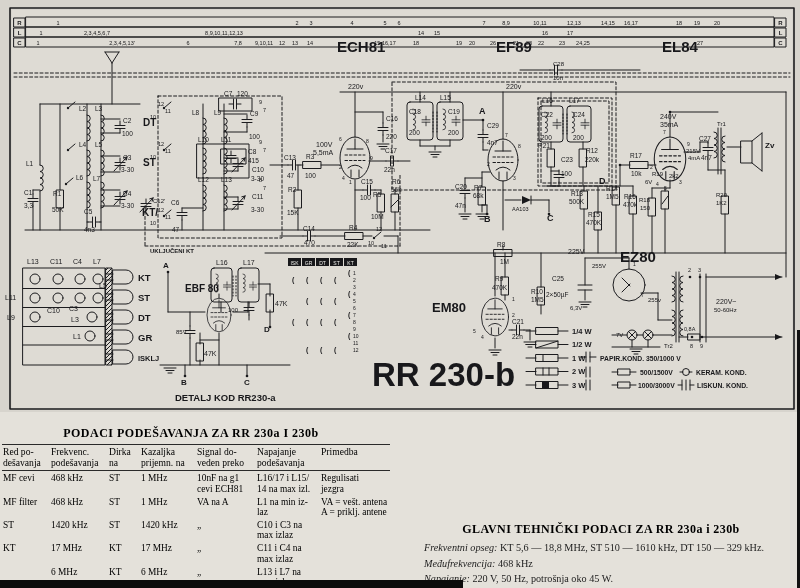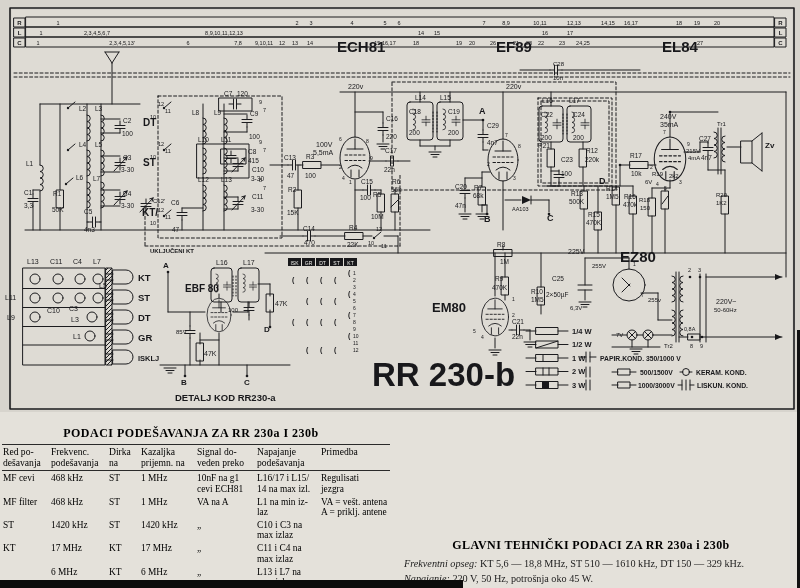--- a/index.html
+++ b/index.html
@@ -10,21 +10,21 @@
   #schematic .f{fill:#18181b;stroke:none;}
   #schematic .dash{stroke-dasharray:3 2.2;}
   #schematic .dotl{stroke-dasharray:1.2 2;}
   .bottom{position:absolute;top:412px;left:0;width:800px;height:176px;background:#e4e1da;display:flex;align-items:flex-end;}
   .tbl{width:378px;padding:1px 0 0 2px;}
   .tbl-title{font:bold 12px "Liberation Serif",serif;text-align:center;letter-spacing:.5px;margin:4px 0 3px;}
   table{border-collapse:collapse;width:374px;font:9.4px "Liberation Serif",serif;table-layout:fixed;}
   th{font:9.6px "Liberation Serif",serif;font-weight:normal;border-top:1.4px solid #2a2a2a;border-bottom:1px solid #2a2a2a;
      padding:2px 1px;text-align:left;vertical-align:top;white-space:pre-line;line-height:1.12;margin-left:20px;}
   td{padding:2px 1px 1px;vertical-align:top;white-space:pre-line;line-height:1.08;}
-  .tech{flex:1;padding:1px 6px 0 8px;}
+  .tech{flex:1;padding:1px 6px 0 8px;margin-left:20px;}
   .tech-title{font:bold 12px "Liberation Serif",serif;text-align:center;letter-spacing:.4px;margin:4px 0 4px;}
   .tech p{font:10.2px "Liberation Serif",serif;margin:0 0 2.5px;text-indent:16px;line-height:1.3;text-align:justify;color:#1c1c1c;}
   .tech p i{font-style:italic;}
   .scan-bar{position:absolute;left:0;bottom:0;width:463px;height:8px;background:#0b0b0b;}
   .scan-right{position:absolute;right:0;top:330px;width:3px;height:258px;background:#111;}
 </style>
 </head>
 <body>
 
 <div class="page">
@@ -714,20 +714,21 @@
 max izlaz</td>
               <td></td>
             </tr>
           </tbody>
     </table>
   </div>
   <div class="tech">
     <div class="tech-title">GLAVNI TEHNIČKI PODACI ZA RR 230a i 230b</div>
     <div id="tech-paras">
           <p><i>Frekventni opseg:</i> KT 5,6 — 18,8 MHz, ST 510 — 1610 kHz, DT 150 — 329 kHz.</p>
+          <p><i>Međufrekvencija:</i> 468 kHz</p>
           <p><i>Napajanje:</i> 220 V, 50 Hz, potrošnja oko 45 W.</p>
         </div>
   </div>
 </div>
 
 <div class="scan-bar"></div>
 <div class="scan-right"></div>
 
 </div>
 

